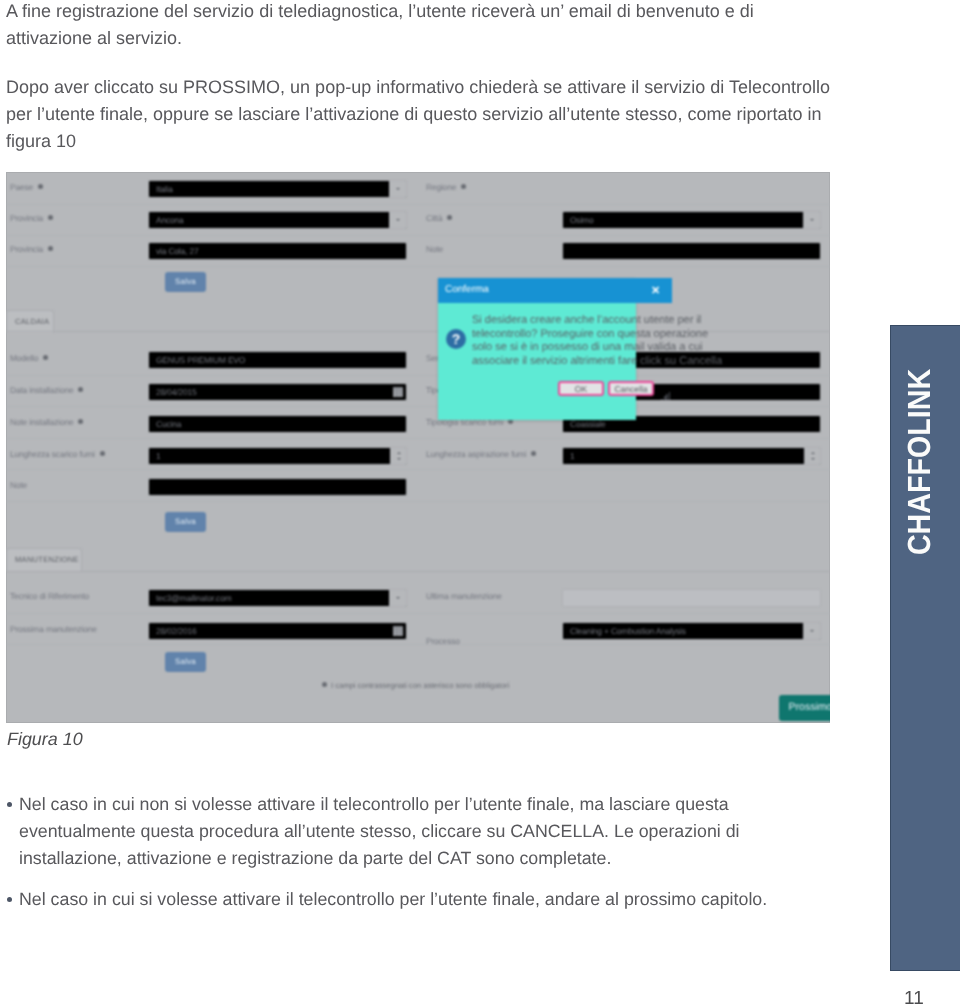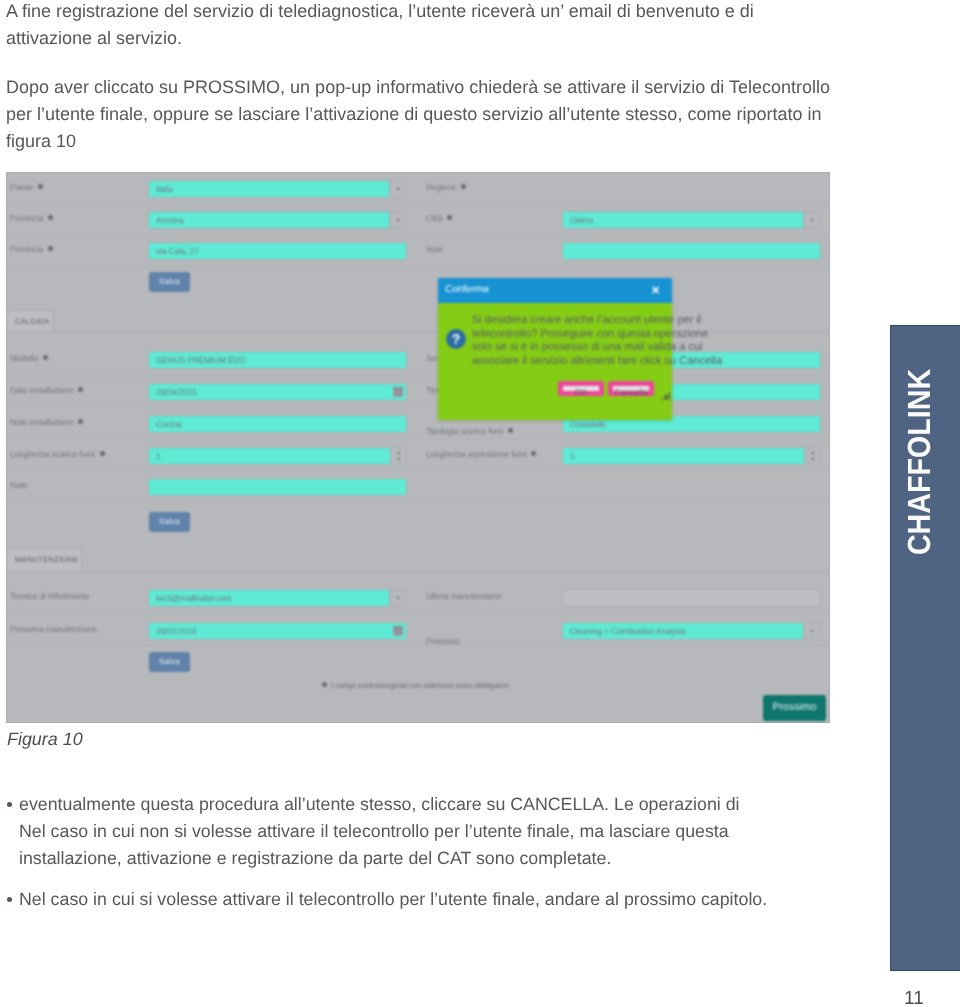--- a/index.html
+++ b/index.html
@@ -21,32 +21,32 @@
         background:#b6b8bb;overflow:hidden;
         box-shadow:inset 0 0 0 1px #aaacaf;
         font-family:"Liberation Sans",sans-serif;}
   .shot-inner{position:absolute;left:0;top:0;width:824px;height:551px;
         filter:blur(0.85px);}
   .shot .row{position:absolute;left:0;width:824px;height:31px;
              border-bottom:1px solid #b1b3b7;}
   .shot .lbl{position:absolute;font-size:8.4px;color:#757881;white-space:nowrap;letter-spacing:-0.15px;}
   .shot .ast{display:inline-block;width:5px;height:5px;border-radius:50%;
              background:#696c73;vertical-align:1px;margin-left:5px;}
-  .shot .fld{position:absolute;height:18px;background:#5eead4;
+  .shot .fld{position:absolute;height:18px;background:#000000;
              border:1px solid #aeb0b4;border-radius:2px;box-sizing:border-box;
              margin-top:1.5px;}
   .shot .fldtxt{position:absolute;left:7px;top:3px;font-size:8.4px;color:#73767e;
                 white-space:nowrap;letter-spacing:-0.15px;}
   .shot .caret{position:absolute;right:0px;top:0px;width:16px;height:16px;
                background:#b6b8bb;border-left:1px solid #aaacb0;}
   .shot .caret:after{content:"";position:absolute;left:5.5px;top:7px;
                border-left:2.5px solid transparent;border-right:2.5px solid transparent;
                border-top:2.5px solid #666970;}
   .shot .btnblue{position:absolute;background:#6183ab;border-radius:3px;
-             color:#dfe9f2;font-size:8px;text-align:center;letter-spacing:0.2px;}
+             color:#dfe9f2;font-size:8px;text-align:center;letter-spacing:0.2px;margin-left:16px;}
   .shot .tab{position:absolute;height:23px;background:#bcbec1;
              border:1px solid #aaacb0;border-bottom:none;
              border-radius:3px 3px 0 0;box-sizing:border-box;}
   .shot .tab span{position:absolute;left:8px;top:6px;font-size:7.6px;color:#5b5e64;
              white-space:nowrap;letter-spacing:0.25px;}
   .shot .tabline{position:absolute;left:0;width:824px;height:1px;background:#a9abaf;}
   .shot .spin{position:absolute;right:0;top:0;width:15px;height:16px;
              background:#b6b8bb;border-left:1px solid #aaacb0;}
   .shot .spin:before,.shot .spin:after{content:"";position:absolute;left:5.5px;
              border-left:2px solid transparent;border-right:2px solid transparent;}
@@ -59,36 +59,36 @@
                linear-gradient(#8a8d93,#8a8d93) 0 7px/100% 1.5px no-repeat,
                linear-gradient(#8a8d93,#8a8d93) 3px 0/1.5px 100% no-repeat,
                linear-gradient(#8a8d93,#8a8d93) 6.5px 0/1.5px 100% no-repeat,
                #aaacb0;}
   .shot .reqnote{position:absolute;left:316px;font-size:7.8px;color:#6c6f76;
              white-space:nowrap;letter-spacing:-0.1px;}
   .shot .reqnote .ast{margin-left:0;margin-right:4px;width:5px;height:5px;}
   .shot .btnblue.next{background:#0f766e;color:#e6eef5;font-size:10.5px;letter-spacing:0;}
 
   
-  .dlg{position:absolute;left:432px;top:106px;width:234px;height:142px;
-       background:#84cc16;box-shadow:0 1px 3px rgba(0,0,0,.18);}
+  .dlg{position:absolute;left:432px;top:106px;width:198px;height:142px;
+       background:#5eead4;box-shadow:0 1px 3px rgba(0,0,0,.18);}
   .dlg-head{position:absolute;left:0;top:0;width:234px;height:25px;
        background:#1792d3;}
   .dlg-title{position:absolute;left:7px;top:6px;font-size:10px;color:#ffffff;}
   .dlg-x{position:absolute;left:213px;top:9px;font-size:11px;color:#ffffff;
        font-weight:bold;line-height:8px;}
   .dlg-body{position:absolute;left:0;top:25px;width:234px;height:117px;}
   .qmark{position:absolute;left:8px;top:26px;width:20px;height:20px;
        border-radius:50%;background:#2d6da4;color:#ffffff;font-size:14px;
        font-weight:bold;text-align:center;line-height:20px;}
   .dlg-msg{position:absolute;left:34px;top:11px;font-size:11px;color:#5b5e64;
        line-height:13.6px;}
   .dlg-msg .ln{display:block;white-space:nowrap;}
   .dlg-btn{position:absolute;top:78px;height:15px;line-height:13px;
-       background:#e2e3e5;border:5px solid #ec4899;border-radius:3px;
+       background:#e2e3e5;border:2px solid #ec4899;border-radius:3px;
        font-size:8.5px;color:#55585e;text-align:center;box-sizing:border-box;}
   .dlg-btn.ok{left:120px;width:46px;}
   .dlg-btn.cancel{left:170px;width:46px;}
   .grip{position:absolute;left:223px;top:89px;width:9px;height:8px;
        background:
          linear-gradient(#4e5158,#4e5158) 8px 0/1.6px 8px no-repeat,
          linear-gradient(#4e5158,#4e5158) 5.4px 2.2px/1.6px 5.8px no-repeat,
          linear-gradient(#4e5158,#4e5158) 2.8px 4.4px/1.6px 3.6px no-repeat,
          linear-gradient(#4e5158,#4e5158) 0.2px 6.6px/1.6px 1.4px no-repeat;}
 
@@ -189,21 +189,21 @@
       </div>
       <div class="lbl" style="left:4px;top:308px"><span>Note</span></div>
       <div class="fld" style="left:142px;top:304px;width:259px;height:18px;">
       </div>
       <div class="lbl" style="left:420px;top:181px"><span>Serial number</span><span class="ast"></span></div>
       <div class="fld" style="left:556px;top:177px;width:259px;height:18px;">
       </div>
       <div class="lbl" style="left:420px;top:213px"><span>Tipologia caldaia</span><span class="ast"></span></div>
       <div class="fld" style="left:556px;top:209px;width:259px;height:18px;">
       </div>
-      <div class="lbl" style="left:420px;top:254px"><span>Tipologia scarico fumi</span><span class="ast"></span></div>
+      <div class="lbl" style="left:420px;top:245px"><span>Tipologia scarico fumi</span><span class="ast"></span></div>
       <div class="fld" style="left:556px;top:241px;width:259px;height:18px;">
         <span class="fldtxt">Coassiale</span>
       </div>
       <div class="lbl" style="left:420px;top:277px"><span>Lunghezza aspirazione fumi</span><span class="ast"></span></div>
       <div class="fld" style="left:556px;top:273px;width:259px;height:18px;">
         <span class="fldtxt">1</span>
         <span class="spin"></span>
       </div>
       <div class="btnblue" style="left:143px;top:340px;width:41px;height:20px;line-height:20px"><span>Salva</span></div>
       <div class="tab" style="left:0px;top:376px;width:76px">
@@ -253,22 +253,22 @@
         </div>
       </div>
     </div>
   </div>
 
   <div id="figcap">Figura 10</div>
 
   <div class="bullets">
     <div class="bullet">
       <span class="dot"></span>
+      <span class="ln">Nel caso in cui non si volesse attivare il telecontrollo per l’utente finale, ma lasciare questa</span>
       <span class="ln">eventualmente questa procedura all’utente stesso, cliccare su CANCELLA. Le operazioni di</span>
-      <span class="ln">Nel caso in cui non si volesse attivare il telecontrollo per l’utente finale, ma lasciare questa</span>
       <span class="ln">installazione, attivazione e registrazione da parte del CAT sono completate.</span>
     </div>
     <div class="bullet">
       <span class="dot"></span>
       <span class="ln">Nel caso in cui si volesse attivare il telecontrollo per l’utente finale, andare al prossimo capitolo.</span>
     </div>
   </div>
 
   <div class="sidetab">
     <span>CHAFFOLINK</span>

